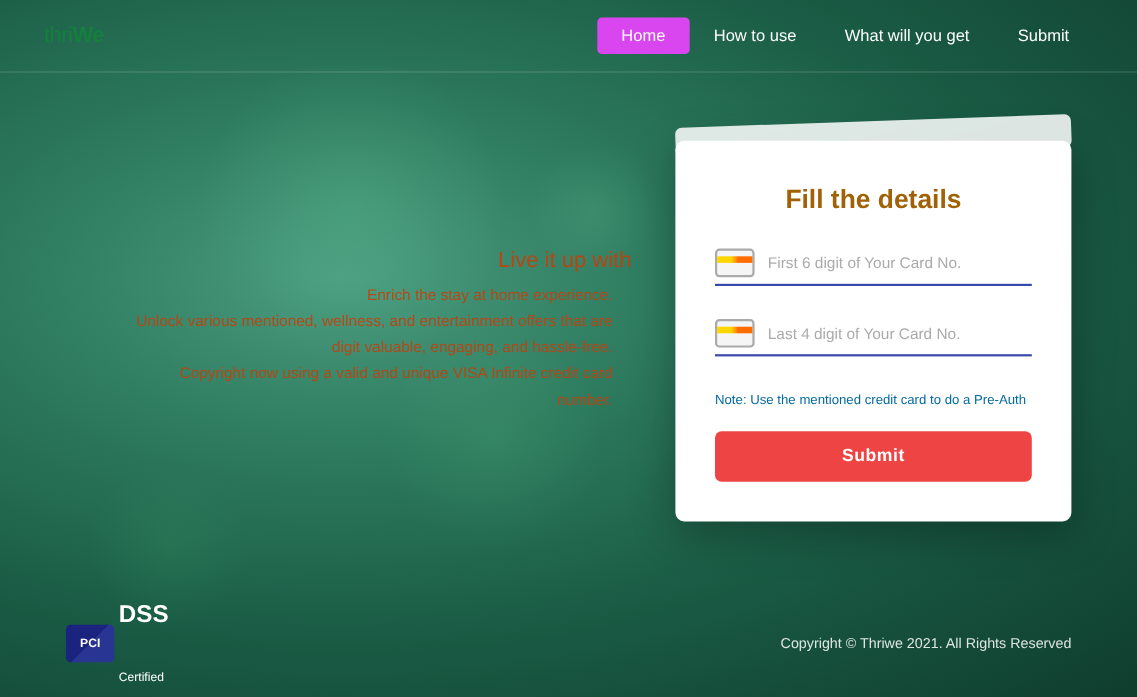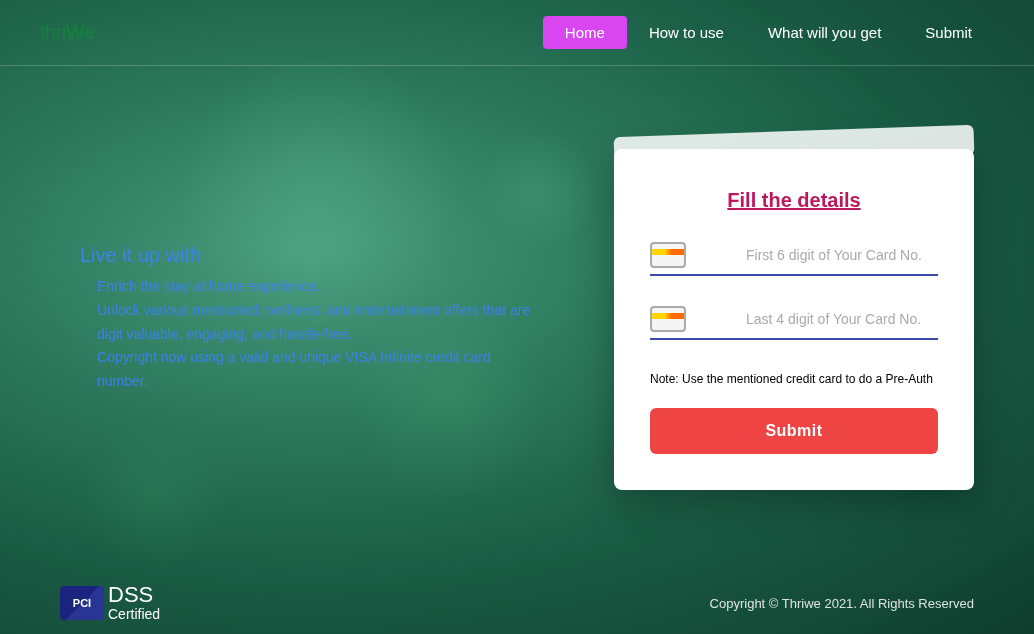--- a/index.html
+++ b/index.html
@@ -120,22 +120,22 @@
       display: flex;
       flex: 1;
       align-items: center;
       padding: 20px 60px 20px 80px;
       gap: 40px;
     }
 
     
     .left-side {
       flex: 1;
-      color: #3b82f6;
-      text-align: left;
+      color: #c2410c;
+      text-align: right;
     }
 
     .live-it-up {
       font-size: 20px;
       font-weight: 300;
       margin-bottom: 8px;
       opacity: 0.95;
     }
 
     .welive-logo {
@@ -185,34 +185,32 @@
       top: -18px;
       left: 0; right: 0;
       height: 30px;
       background: rgba(255,255,255,0.85);
       transform: rotate(-2deg);
       border-radius: 6px;
     }
 
     .form-title {
       text-align: center;
-      font-size: 20px;
-      font-weight: 700;
-      color: #be185d;
-      text-decoration: underline;
+      font-size: 24px;
+      font-weight: 700;
+      color: #a16207;
       margin-bottom: 30px;
     }
 
     .input-group {
       display: flex;
       align-items: center;
       border-bottom: 2px solid #3949ab;
       margin-bottom: 30px;
       padding-bottom: 6px;
-      gap: 48px;
     }
 
     .card-icon {
       width: 36px;
       height: 26px;
       border: 2px solid #aaa;
       border-radius: 4px;
       margin-right: 12px;
       flex-shrink: 0;
       display: flex;
@@ -239,21 +237,21 @@
       color: #555;
       background: transparent;
     }
 
     .form-input::placeholder {
       color: #aaa;
     }
 
     .note-text {
       font-size: 12px;
-      color: #000000;
+      color: #0369a1;
       margin-bottom: 20px;
       line-height: 1.5;
     }
 
     .submit-btn {
       width: 100%;
       background: #ef4444;
       color: white;
       border: none;
       border-radius: 6px;
@@ -298,27 +296,28 @@
       font-size: 11px;
       font-weight: 700;
     }
 
     .dss-text {
       color: white;
     }
 
     .dss-main {
       font-size: 22px;
+      font-weight: 700;
+      line-height: 1;
+    }
+
+    .dss-sub {
+      font-size: 11px;
       font-weight: 400;
-      line-height: 1;
-    }
-
-    .dss-sub {
-      font-size: 14px;
-      font-weight: 400;
+      margin-top: 41px;
     }
 
     .copyright {
       color: white;
       font-size: 13px;
       opacity: 0.85;
     }
   </style>
 </head>
 <body>

